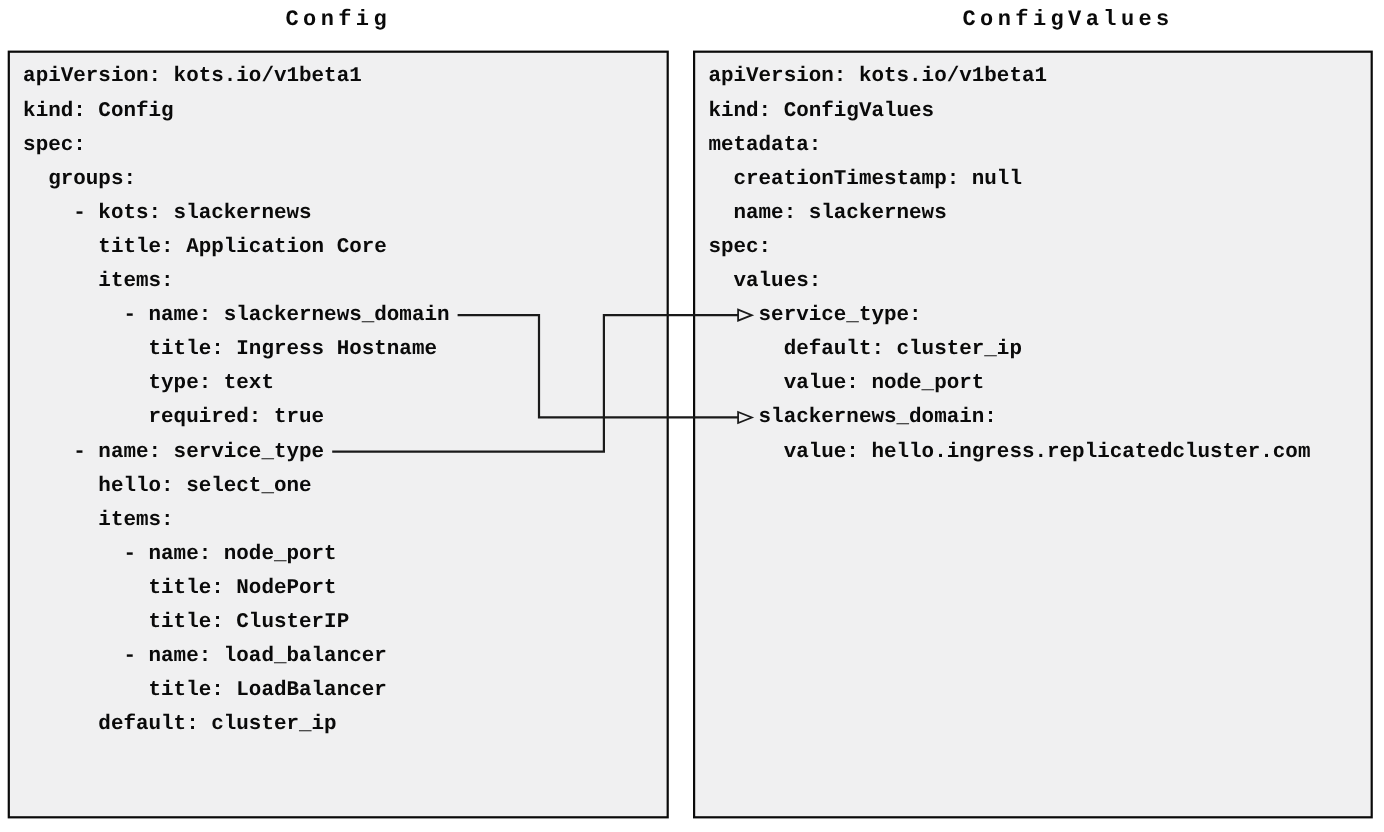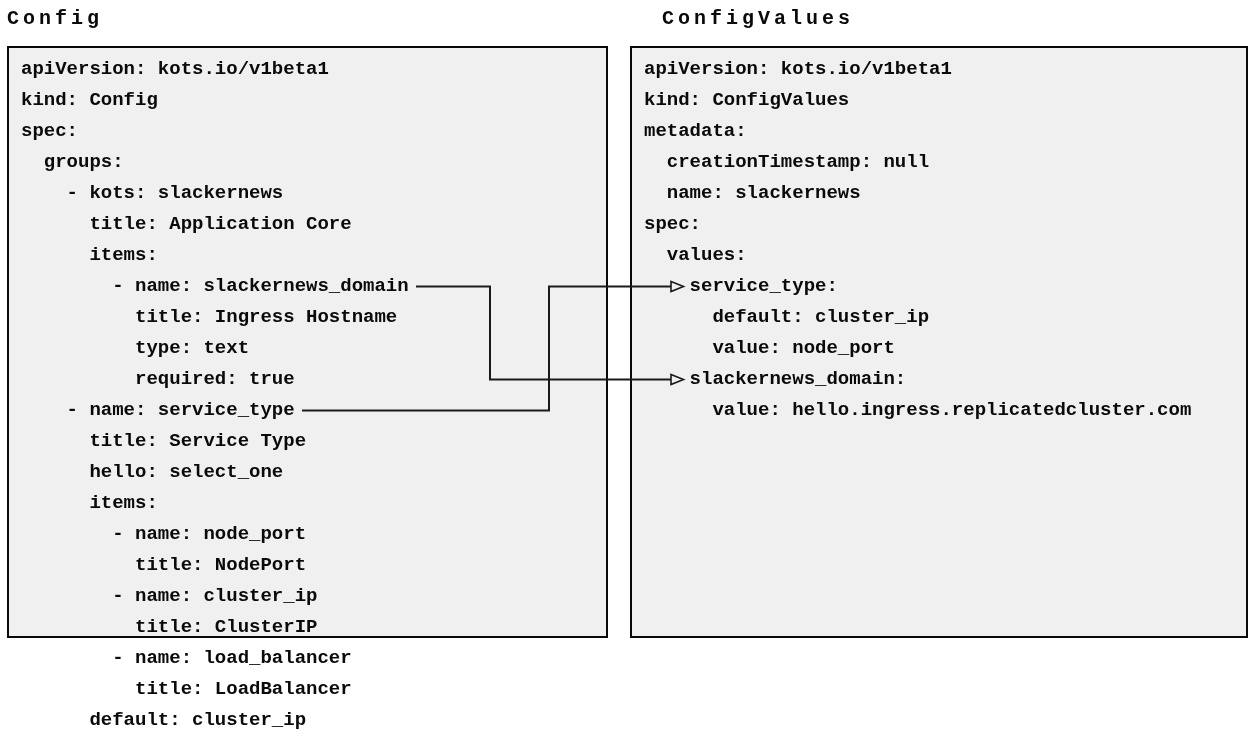--- a/index.html
+++ b/index.html
@@ -12,34 +12,34 @@
     height: 756px;
     position: relative;
     overflow: hidden;
     font-family: "Liberation Mono", monospace;
   }
   .panel-title {
     position: absolute;
     top: 4px;
     height: 30px;
     line-height: 30px;
-    text-align: left;
+    text-align: center;
     font-family: "Liberation Mono", monospace;
     font-weight: bold;
     font-size: 20px;
     letter-spacing: 4px;
     color: #0a0a0a;
   }
   #left-title  { left: 7px;   width: 601px; }
   #right-title { left: 662px; width: 618px; }
 
   .panel {
     position: absolute;
     top: 46px;
-    height: 592px;
+    height: 698px;
     box-sizing: border-box;
     background: #f0f0f1;
     border: 2px solid #0a0a0a;
     padding: 6px 0 0 12px;
   }
   #left-panel  { left: 7px;   width: 601px; }
   #right-panel { left: 630px; width: 618px; }
 
   .yaml {
     font-family: "Liberation Mono", monospace;
@@ -76,26 +76,24 @@
     <span class="ln">spec:</span>
     <span class="ln">  groups:</span>
     <span class="ln">    - kots: slackernews</span>
     <span class="ln">      title: Application Core</span>
     <span class="ln">      items:</span>
     <span class="ln">        - name: slackernews_domain</span>
     <span class="ln">          title: Ingress Hostname</span>
     <span class="ln">          type: text</span>
     <span class="ln">          required: true</span>
     <span class="ln">    - name: service_type</span>
-    <span class="ln">      title: Service Type</span>
     <span class="ln">      hello: select_one</span>
     <span class="ln">      items:</span>
     <span class="ln">        - name: node_port</span>
     <span class="ln">          title: NodePort</span>
-    <span class="ln">        - name: cluster_ip</span>
     <span class="ln">          title: ClusterIP</span>
     <span class="ln">        - name: load_balancer</span>
     <span class="ln">          title: LoadBalancer</span>
     <span class="ln">      default: cluster_ip</span>
   </div>
 </div>
 
 <div class="panel" id="right-panel">
   <div class="yaml">
     <span class="ln">apiVersion: kots.io/v1beta1</span>

